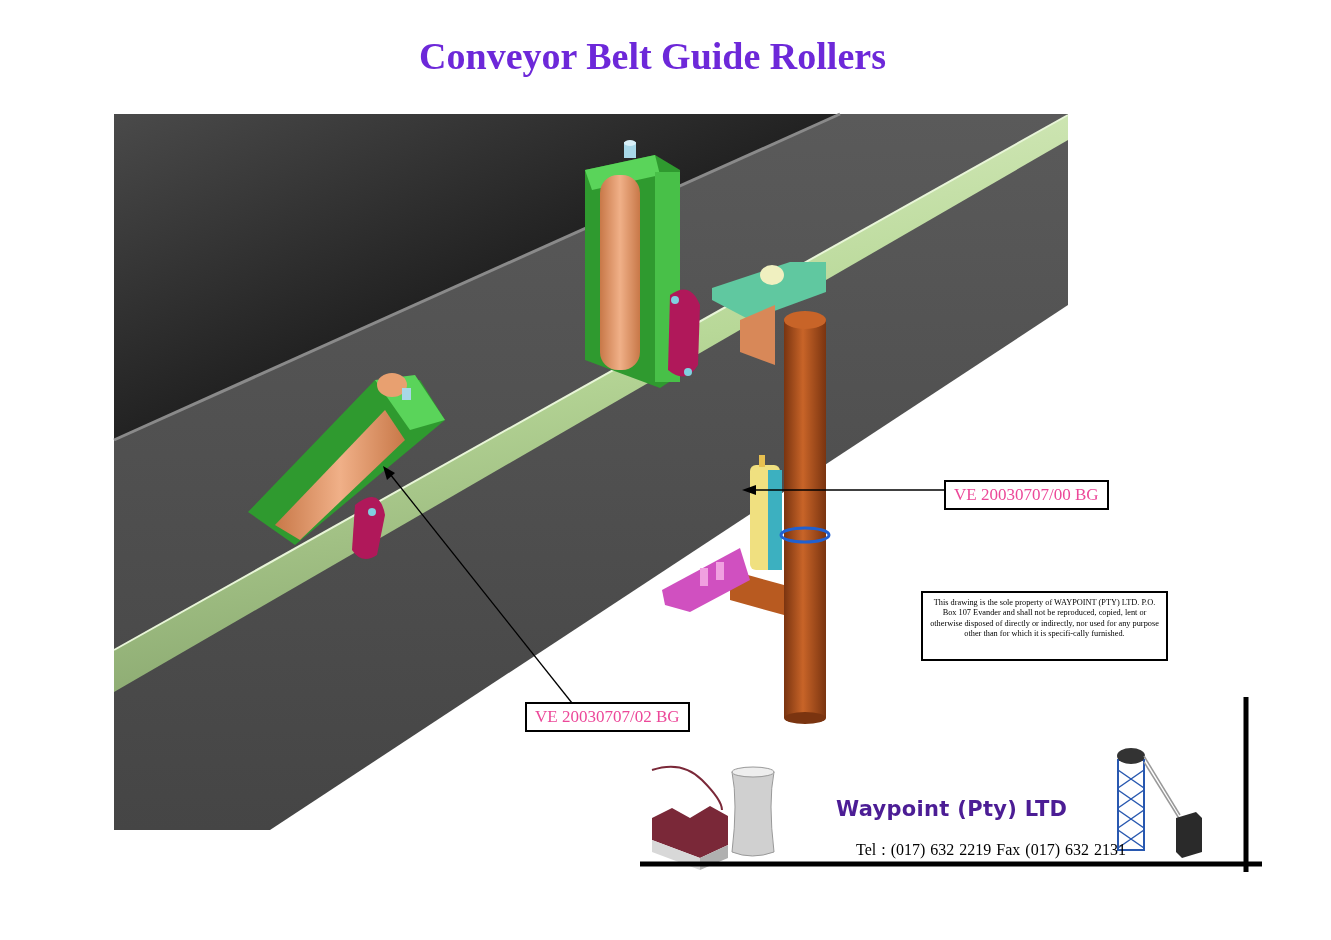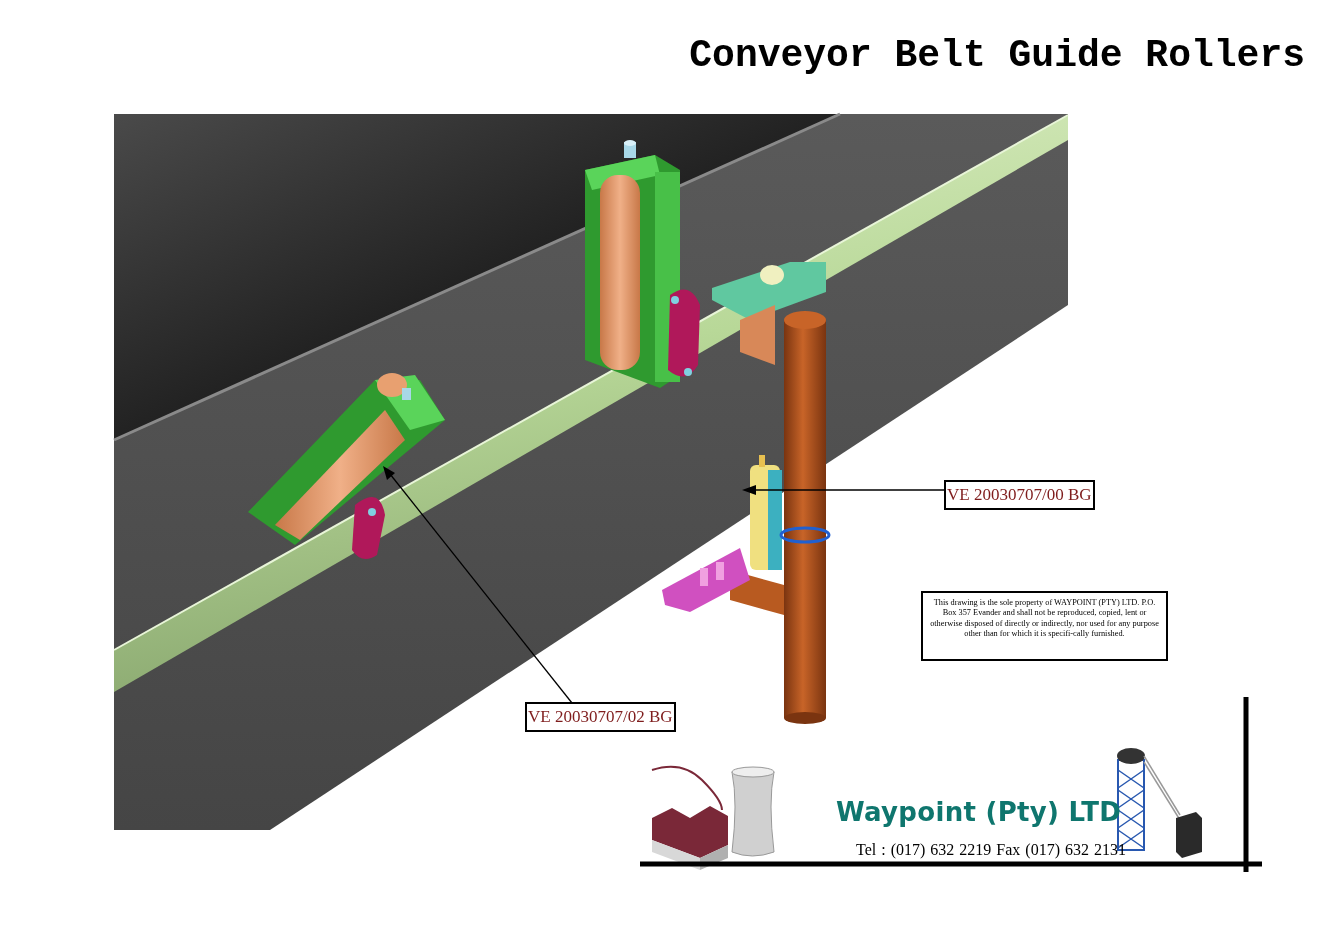--- a/index.html
+++ b/index.html
@@ -1,35 +1,35 @@
 <!DOCTYPE html>
 <html><head>
   <meta charset="utf-8">
   <style>
     html, body { margin: 0; padding: 0; background: #ffffff; }
     body { width: 1331px; height: 940px; position: relative; overflow: hidden; font-family: "Liberation Serif", serif; }
     .title {
-      position: absolute; left: 0; width: 1305px; top: 34px; text-align: right;
-      font-family: Liberation Mono, monospace; font-weight: bold; font-size: 38px; color: #000000;
+      position: absolute; left: 0; width: 1305px; top: 34px; text-align: center;
+      font-family: Liberation Serif, serif; font-weight: bold; font-size: 38px; color: #6d28d9;
     }
     .drawing { position: absolute; left: 0; top: 0; width: 1331px; height: 940px; }
     .label-box {
       position: absolute; background: #fff; border: 2px solid #000;
-      font-family: "Liberation Serif", serif; font-size: 17px; color: #7f1d1d;
-      line-height: 26px; padding: 0 1px; white-space: nowrap;
+      font-family: "Liberation Serif", serif; font-size: 17px; color: #ec4899;
+      line-height: 26px; padding: 0 8px; white-space: nowrap;
     }
     .notice-box {
       position: absolute; left: 921px; top: 591px; width: 247px; height: 70px;
       box-sizing: border-box; border: 2px solid #000; background: #fff;
       font-family: "Liberation Serif", serif; font-size: 8.3px; line-height: 10.4px;
       text-align: center; padding: 5px 6px 0 6px; color: #000;
     }
     .company-name {
       position: absolute; left: 836px; top: 797px;
-      font-family: "DejaVu Sans", sans-serif; font-weight: bold; font-size: 26px; color: #0f766e;
+      font-family: "DejaVu Sans", sans-serif; font-weight: bold; font-size: 21px; color: #4c1d95;
       letter-spacing: 0.3px;
     }
     .contact {
       position: absolute; left: 856px; top: 841px;
       font-family: "Liberation Serif", serif; font-size: 16px; color: #000; word-spacing: 1px;
     }
   </style>
 </head>
 <body>
 
@@ -152,17 +152,17 @@
   </g>
 
   <line x1="640" y1="864" x2="1262" y2="864" stroke="#000" stroke-width="5"></line>
   <line x1="1246" y1="697" x2="1246" y2="872" stroke="#000" stroke-width="5"></line>
 </svg>
 
 <div class="label-box" style="left:944px; top:480px;">VE 20030707/00 BG</div>
 <div class="label-box" style="left:525px; top:702px;">VE 20030707/02 BG</div>
 
 <div class="notice-box">
-  <span>This drawing is the sole property of WAYPOINT (PTY) LTD. P.O. Box 357 Evander and shall not be reproduced, copied, lent or otherwise disposed of directly or indirectly, nor used for any purpose other than for which it is specifi-cally furnished.</span>
+  <span>This drawing is the sole property of WAYPOINT (PTY) LTD. P.O. Box 107 Evander and shall not be reproduced, copied, lent or otherwise disposed of directly or indirectly, nor used for any purpose other than for which it is specifi-cally furnished.</span>
 </div>
 
 <div class="company-name">Waypoint (Pty) LTD</div>
 <div class="contact">Tel : (017) 632 2219   Fax (017) 632 2131</div>
 
 </body></html>

